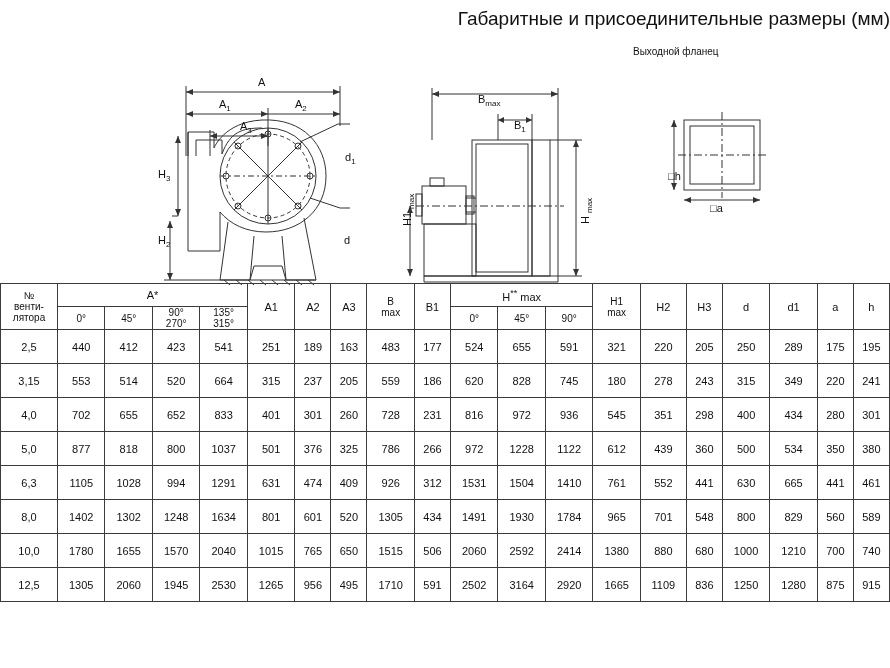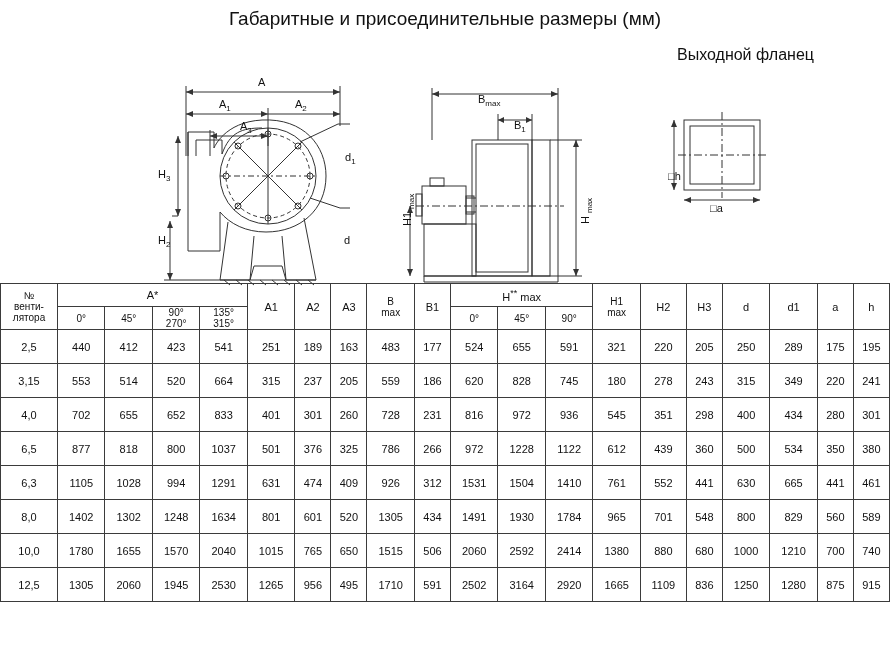--- a/index.html
+++ b/index.html
@@ -6,21 +6,21 @@
   body{
     width:890px;height:668px;
     background:#ffffff;
     font-family:"Liberation Sans", sans-serif;
     color:#1a1a1a;
     overflow:hidden;
     position:relative;
   }
   #title{
     position:absolute;left:0;top:8px;width:890px;
-    text-align:center;
+    text-align:right;
     font-size:19px;
     color:#111;
   }
   
   #drawings{
     position:absolute;left:0;top:36px;width:890px;height:246px;
   }
   .dlabel{
     position:absolute;
     font-size:11px;
@@ -211,21 +211,21 @@
       <line x1="24" y1="24" x2="24" y2="94"></line>
       <path d="M24 24 l-3 7 h6 z" fill="#333" stroke="none"></path>
       <path d="M24 94 l-3 -7 h6 z" fill="#333" stroke="none"></path>
 
       <line x1="34" y1="104" x2="110" y2="104"></line>
       <path d="M34 104 l7 -3 v6 z" fill="#333" stroke="none"></path>
       <path d="M110 104 l-7 -3 v6 z" fill="#333" stroke="none"></path>
     </g>
   </svg>
 
-  <div class="dlabel" style="left:677px;top:10px;font-size:16px;">Выходной фланец</div>
+  <div class="dlabel" style="left:633px;top:10px;font-size:10px;">Выходной фланец</div>
   <div class="dlabel" style="left:668px;top:134px;">□h</div>
   <div class="dlabel" style="left:710px;top:166px;">□a</div>
 
 </div>
 
 <table id="tbl">
   <thead>
     <tr>
       <td class="firstcol" rowspan="2">
         <div class="two-line">№<br>венти-<br>лятора</div>
@@ -320,21 +320,21 @@
         <td>936</td>
         <td>545</td>
         <td>351</td>
         <td>298</td>
         <td>400</td>
         <td>434</td>
         <td>280</td>
         <td>301</td>
       </tr>
       <tr>
-        <td class="firstcol">6,5</td>
+        <td class="firstcol">5,0</td>
         <td>877</td>
         <td>818</td>
         <td>800</td>
         <td>1037</td>
         <td>501</td>
         <td>376</td>
         <td>325</td>
         <td>786</td>
         <td>266</td>
         <td>972</td>

